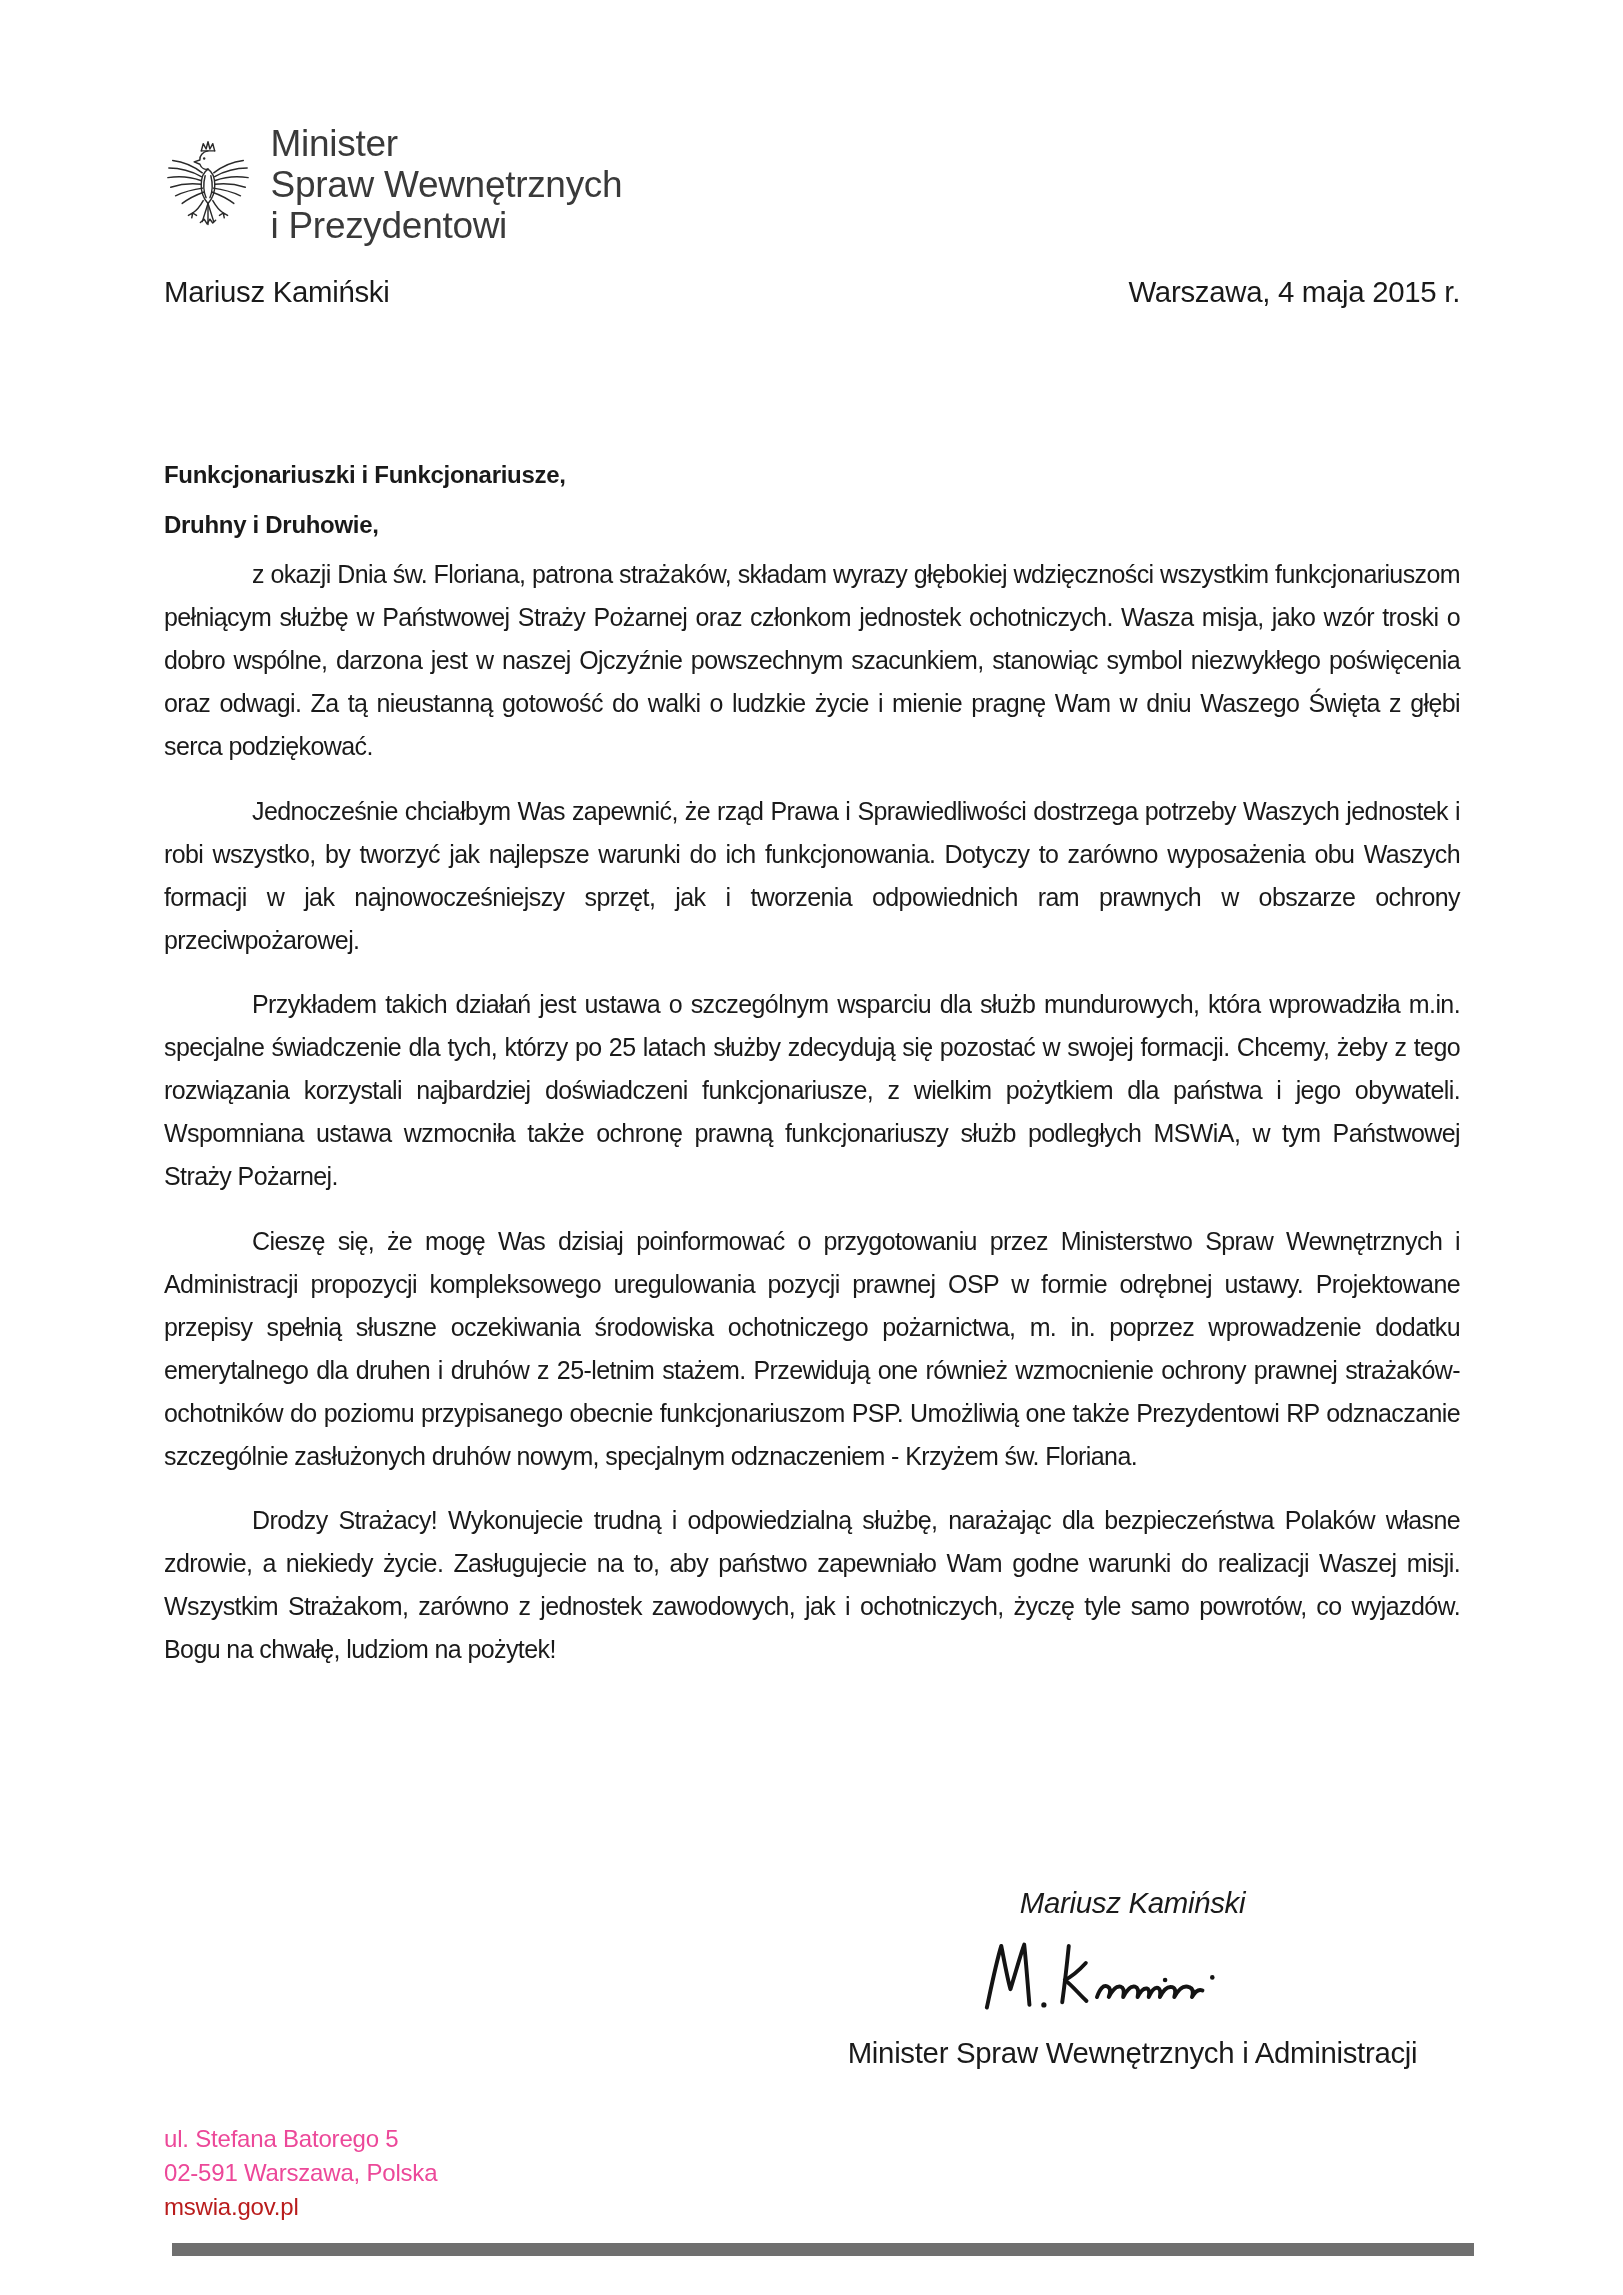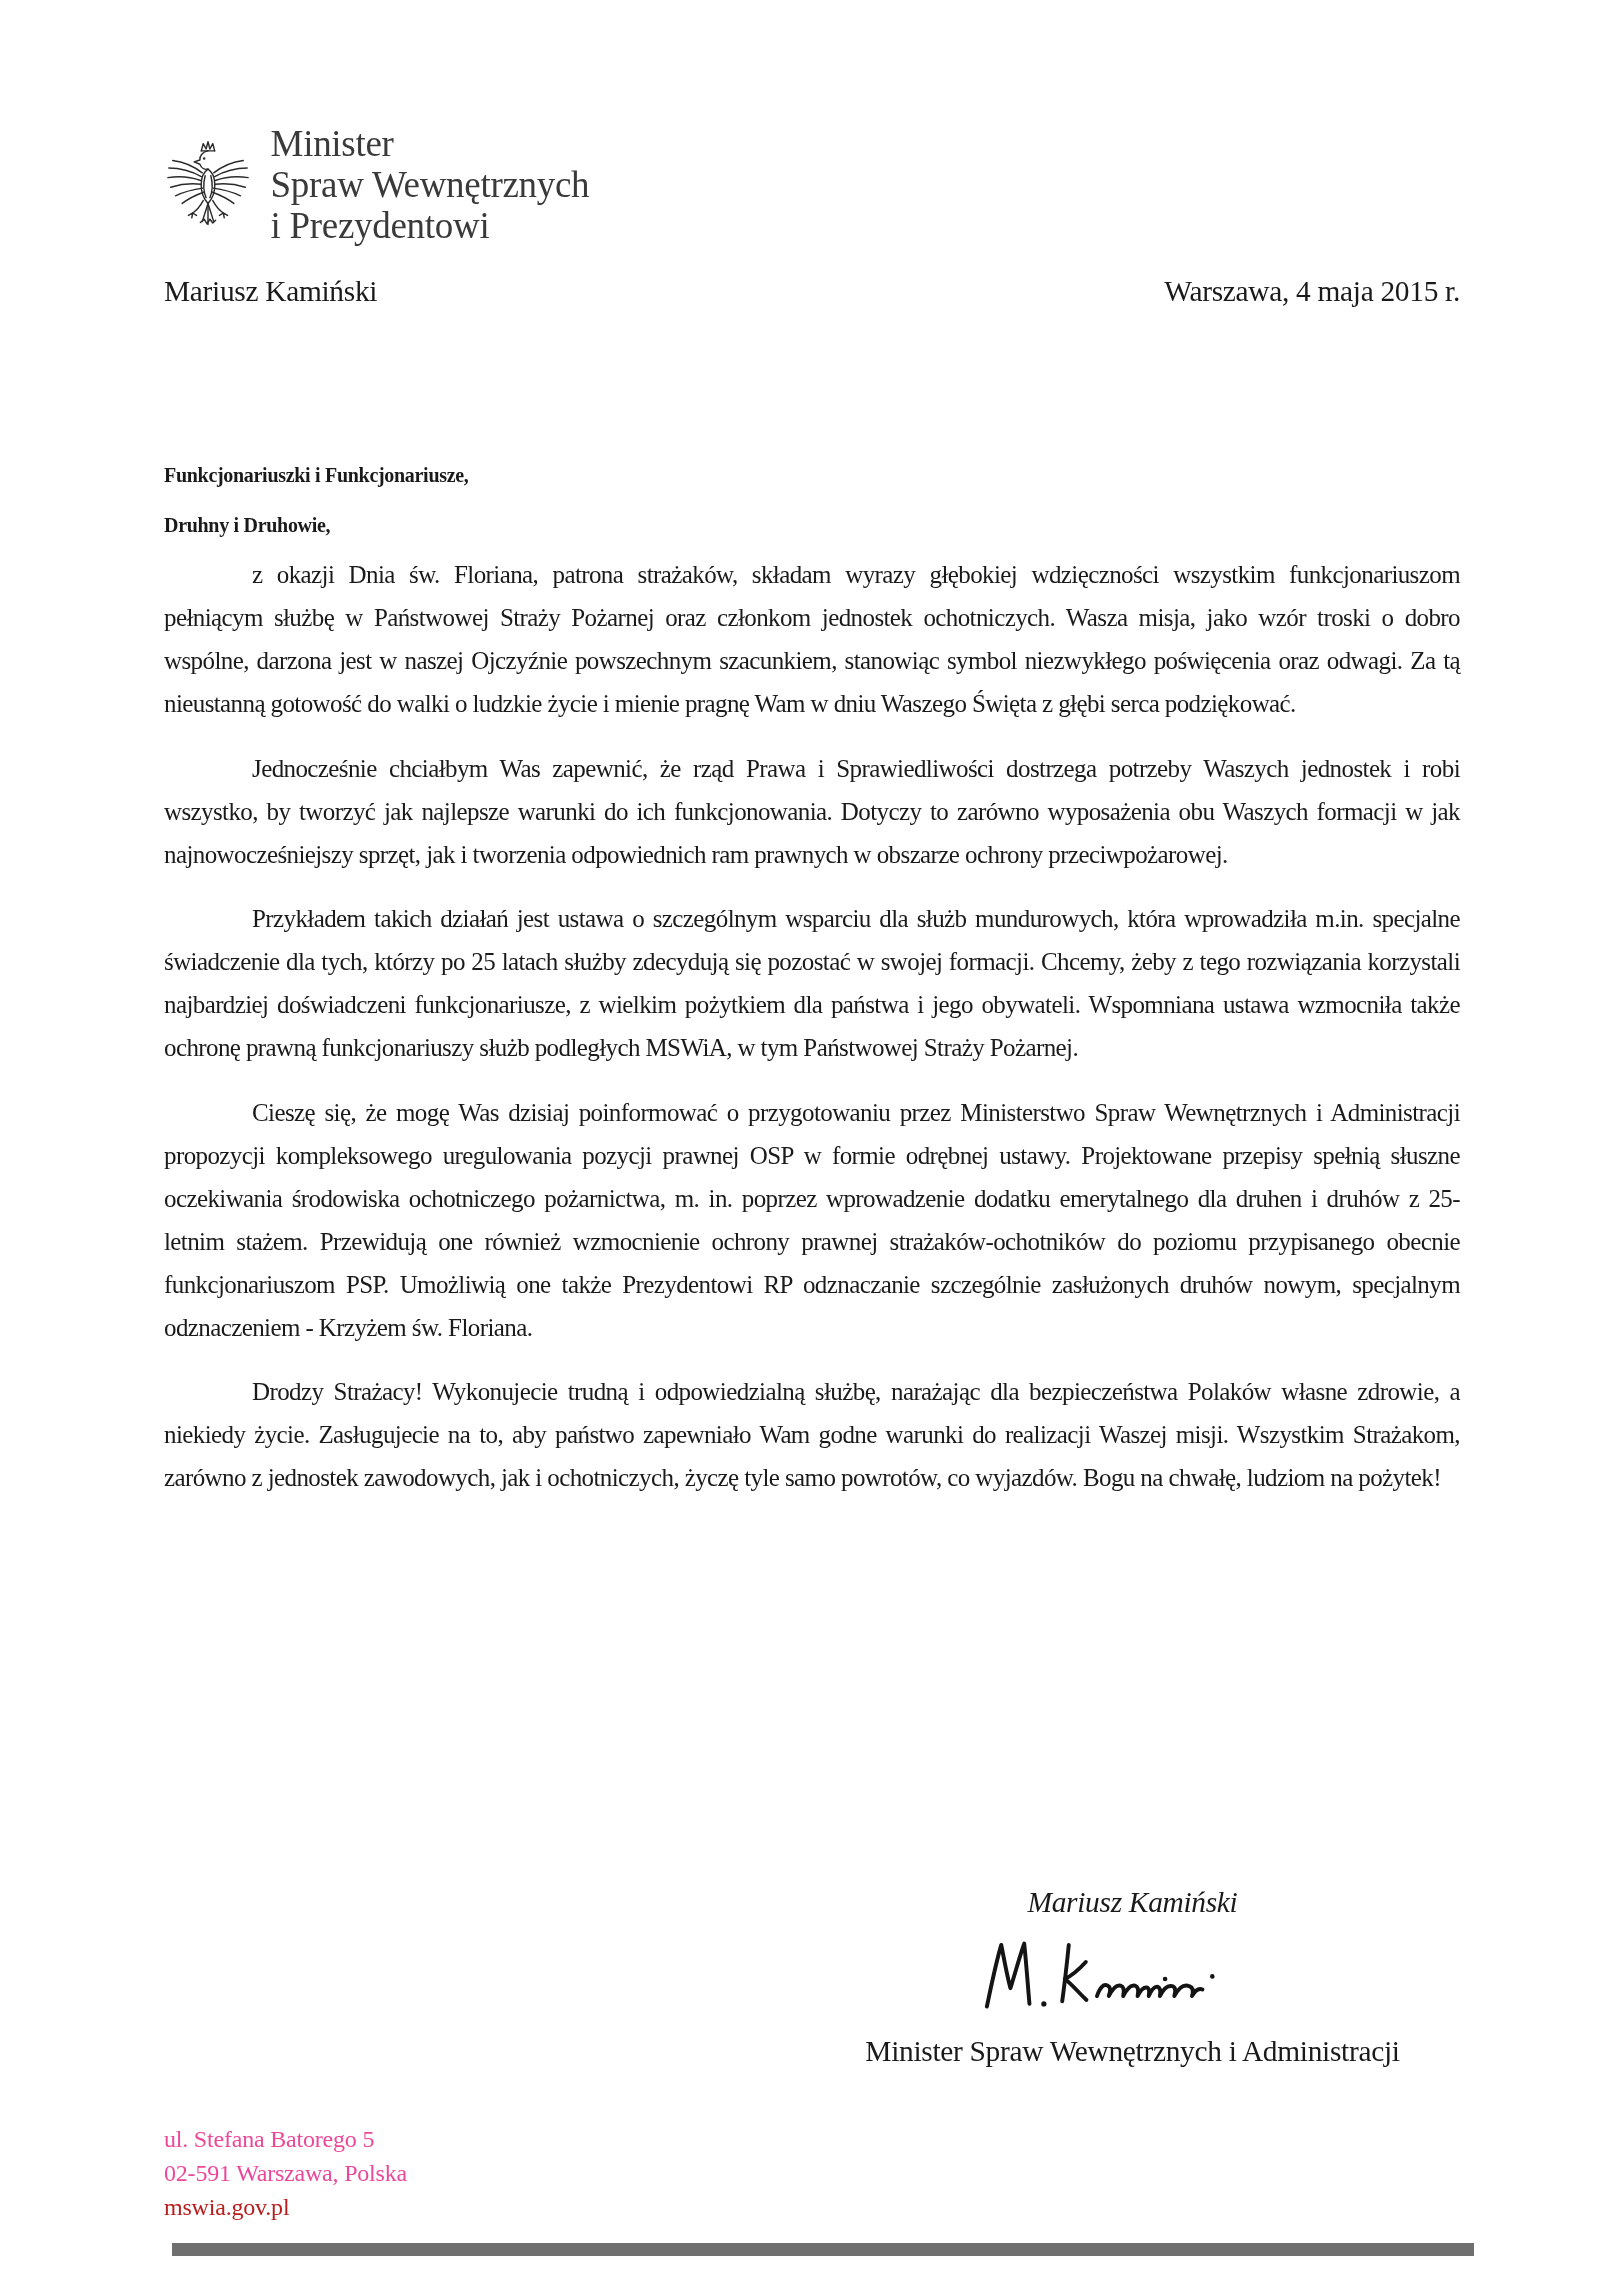--- a/index.html
+++ b/index.html
@@ -1,21 +1,21 @@
 <!DOCTYPE html>
 <html lang="pl" style="font-size:10.5px"><head>
 <meta charset="utf-8">
 <title>Letter — Minister Spraw Wewnętrznych i Administracji</title>
 <style>
   html,body { margin:0; padding:0; background:#ffffff; }
   .page {
     position:relative;
     width:1623px; height:2295px;
     background:#ffffff;
-    font-family:Liberation Serif, serif;
+    font-family:Liberation Sans, sans-serif;
     color:#1a1a1a;
     overflow:hidden;
   }
 
   
   .letterhead {
     position:absolute; top:123px; left:165px;
     display:flex; align-items:flex-start;
   }
   .emblem { width:86px; height:118px; margin-top:3.9px; flex:0 0 auto; }
@@ -28,21 +28,21 @@
   
   .byline {
     position:absolute; top:275px; left:164px; width:1296px;
     display:flex; justify-content:space-between; align-items:baseline;
     font-size:29.4px; letter-spacing:-0.3px;
   }
 
   
   .salutation {
     position:absolute; top:450px; left:164px;
-    font-size:20px; font-weight:bold; line-height:50px; letter-spacing:-0.3px;
+    font-size:24px; font-weight:bold; line-height:50px; letter-spacing:-0.3px;
   }
 
   
   .body-text {
     position:absolute; top:553px; left:164px; width:1296px;
     font-size:25px; line-height:43px; letter-spacing:-0.6px;
     text-align:justify;
   }
   .body-text p {
     margin:0 0 21.6px 0;

